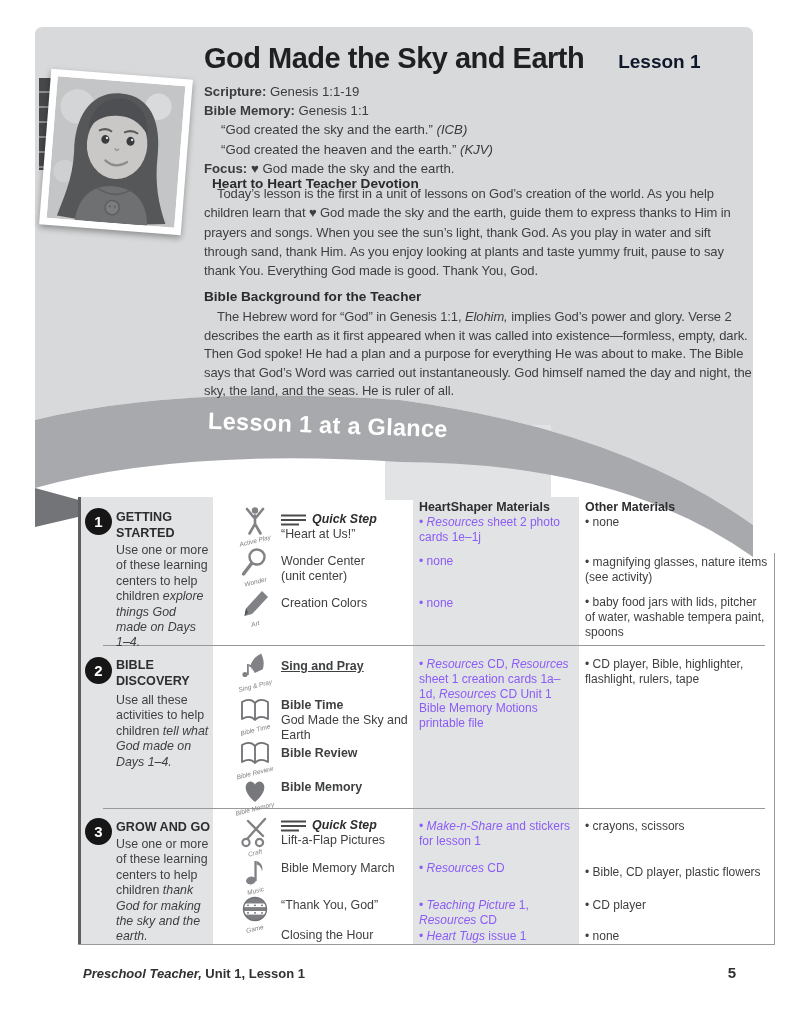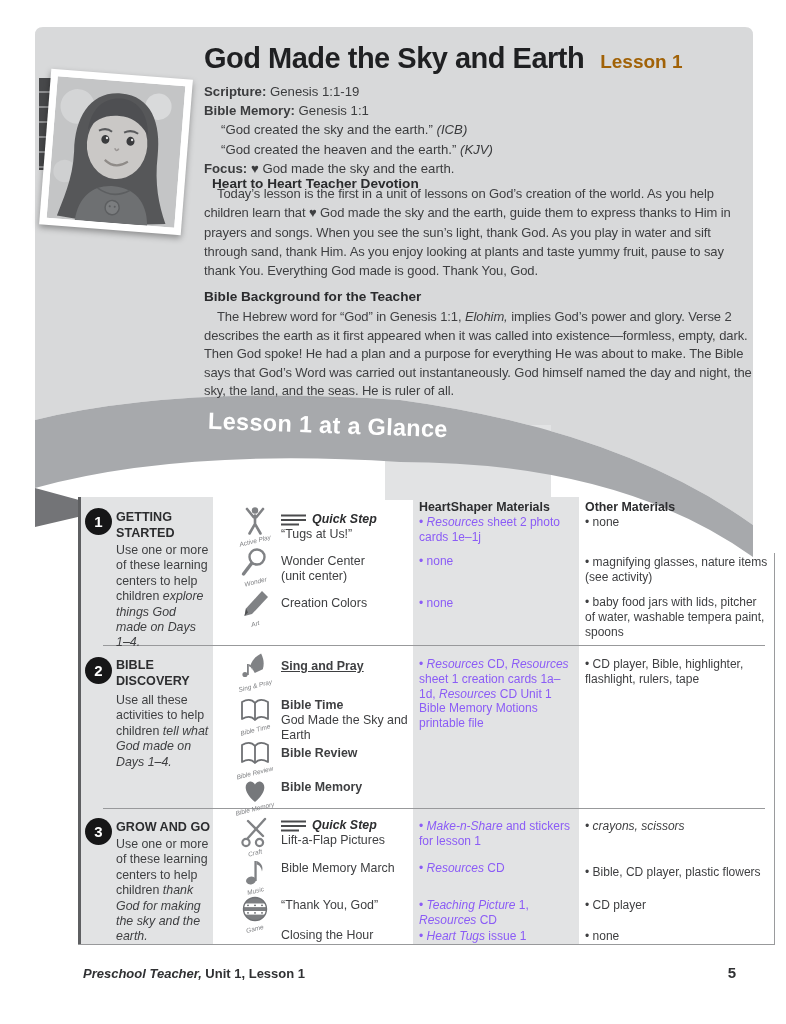--- a/index.html
+++ b/index.html
@@ -14,21 +14,21 @@
     background-image:repeating-linear-gradient(180deg, transparent 0 13px, #8d8e90 13px 15px);
   }
   .photo { position:absolute; left:45px; top:74px; width:142px; height:156px; z-index:2;
     background:#fff; padding:7px; transform:rotate(4.5deg);
     box-shadow:0 3px 6px rgba(0,0,0,.35);
   }
   .photo svg { display:block; width:100%; height:100%; }
 
   .title-row { position:absolute; left:204px; top:42px; width:544px; display:flex; align-items:baseline; z-index:2; }
   .page-title { font-size:29px; font-weight:bold; letter-spacing:-0.5px; color:#1f2022; }
-  .lesson-label { font-size:19px; font-weight:bold; color:#a16207; margin-left:16px; white-space:nowrap; }
+  .lesson-label { font-size:19px; font-weight:bold; color:#0f172a; margin-left:34px; white-space:nowrap; }
 
   .meta { position:absolute; left:204px; top:82px; width:545px; font-size:13.2px; line-height:19.2px; color:#3b3c3e; z-index:2; }
   .meta .indent { padding-left:17px; }
 
   .sec-heading { position:absolute; left:204px; width:548px; font-size:13.6px; font-weight:bold; color:#2a2b2d; z-index:2; }
   .sec-body { position:absolute; left:204px; width:548px; font-size:13px; color:#3e3f41; text-indent:13px; z-index:2; letter-spacing:-0.1px; }
   .p-devotion { top:184px; line-height:19.3px; }
   .p-background { top:308px; line-height:18.6px; }
   .h-devotion { top:176px;padding-left:8px; }
   .h-background { top:289px; }
@@ -176,21 +176,21 @@
 
       <div class="act" style="top:15px;">
         <div class="quick-line">
           <svg width="26" height="12" viewBox="0 0 26 12">
             <rect x="0" y="0.5" width="25" height="2" fill="#4a4b4d"></rect>
             <rect x="0" y="5" width="25" height="2" fill="#4a4b4d"></rect>
             <rect x="0" y="9.5" width="18" height="2" fill="#4a4b4d"></rect>
           </svg>
           <span class="quick-label">Quick Step</span>
         </div>
-        <div><span>“Tugs at Us!”</span></div>
+        <div><span>“Heart at Us!”</span></div>
       </div>
       <div class="act" style="top:57px;"><span>Wonder Center</span><br><span>(unit center)</span></div>
       <div class="act" style="top:99px;"><span>Creation Colors</span></div>
 
       <div class="hs-item" style="top:18px;"><span>• </span><span class="it">Resources</span><span> sheet 2 photo cards 1e–1j</span></div>
       <div class="hs-item" style="top:57px;"><span>• none</span></div>
       <div class="hs-item" style="top:99px;"><span>• none</span></div>
 
       <div class="ot-item" style="top:18px;"><span>• none</span></div>
       <div class="ot-item" style="top:58px;"><span>• magnifying glasses, nature items (see activity)</span></div>
@@ -299,21 +299,21 @@
       </div>
       <div class="act" style="top:53px;"><span>Bible Memory March</span></div>
       <div class="act" style="top:90px;"><span>“Thank You, God”</span></div>
       <div class="act" style="top:120px;"><span>Closing the Hour</span></div>
 
       <div class="hs-item" style="top:11px;"><span>• </span><span class="it">Make-n-Share</span><span> and stickers for lesson 1</span></div>
       <div class="hs-item" style="top:53px;"><span>• </span><span class="it">Resources</span><span> CD</span></div>
       <div class="hs-item" style="top:90px;"><span>• </span><span class="it">Teaching Picture</span><span> 1, </span><span class="it">Resources</span><span> CD</span></div>
       <div class="hs-item" style="top:121px;"><span>• </span><span class="it">Heart Tugs</span><span> issue 1</span></div>
 
-      <div class="ot-item" style="top:11px;font-style:italic;"><span>• crayons, scissors</span></div>
+      <div class="ot-item" style="top:11px;"><span>• crayons, scissors</span></div>
       <div class="ot-item" style="top:57px;"><span>• Bible, CD player, plastic flowers</span></div>
       <div class="ot-item" style="top:90px;"><span>• CD player</span></div>
       <div class="ot-item" style="top:121px;"><span>• none</span></div>
     </div>
   </div>
 
   <div class="footer-left"><span class="it bd">Preschool Teacher,</span><span class="bd"> Unit 1, Lesson 1</span></div>
   <div class="page-num">5</div>
 
 </div>

